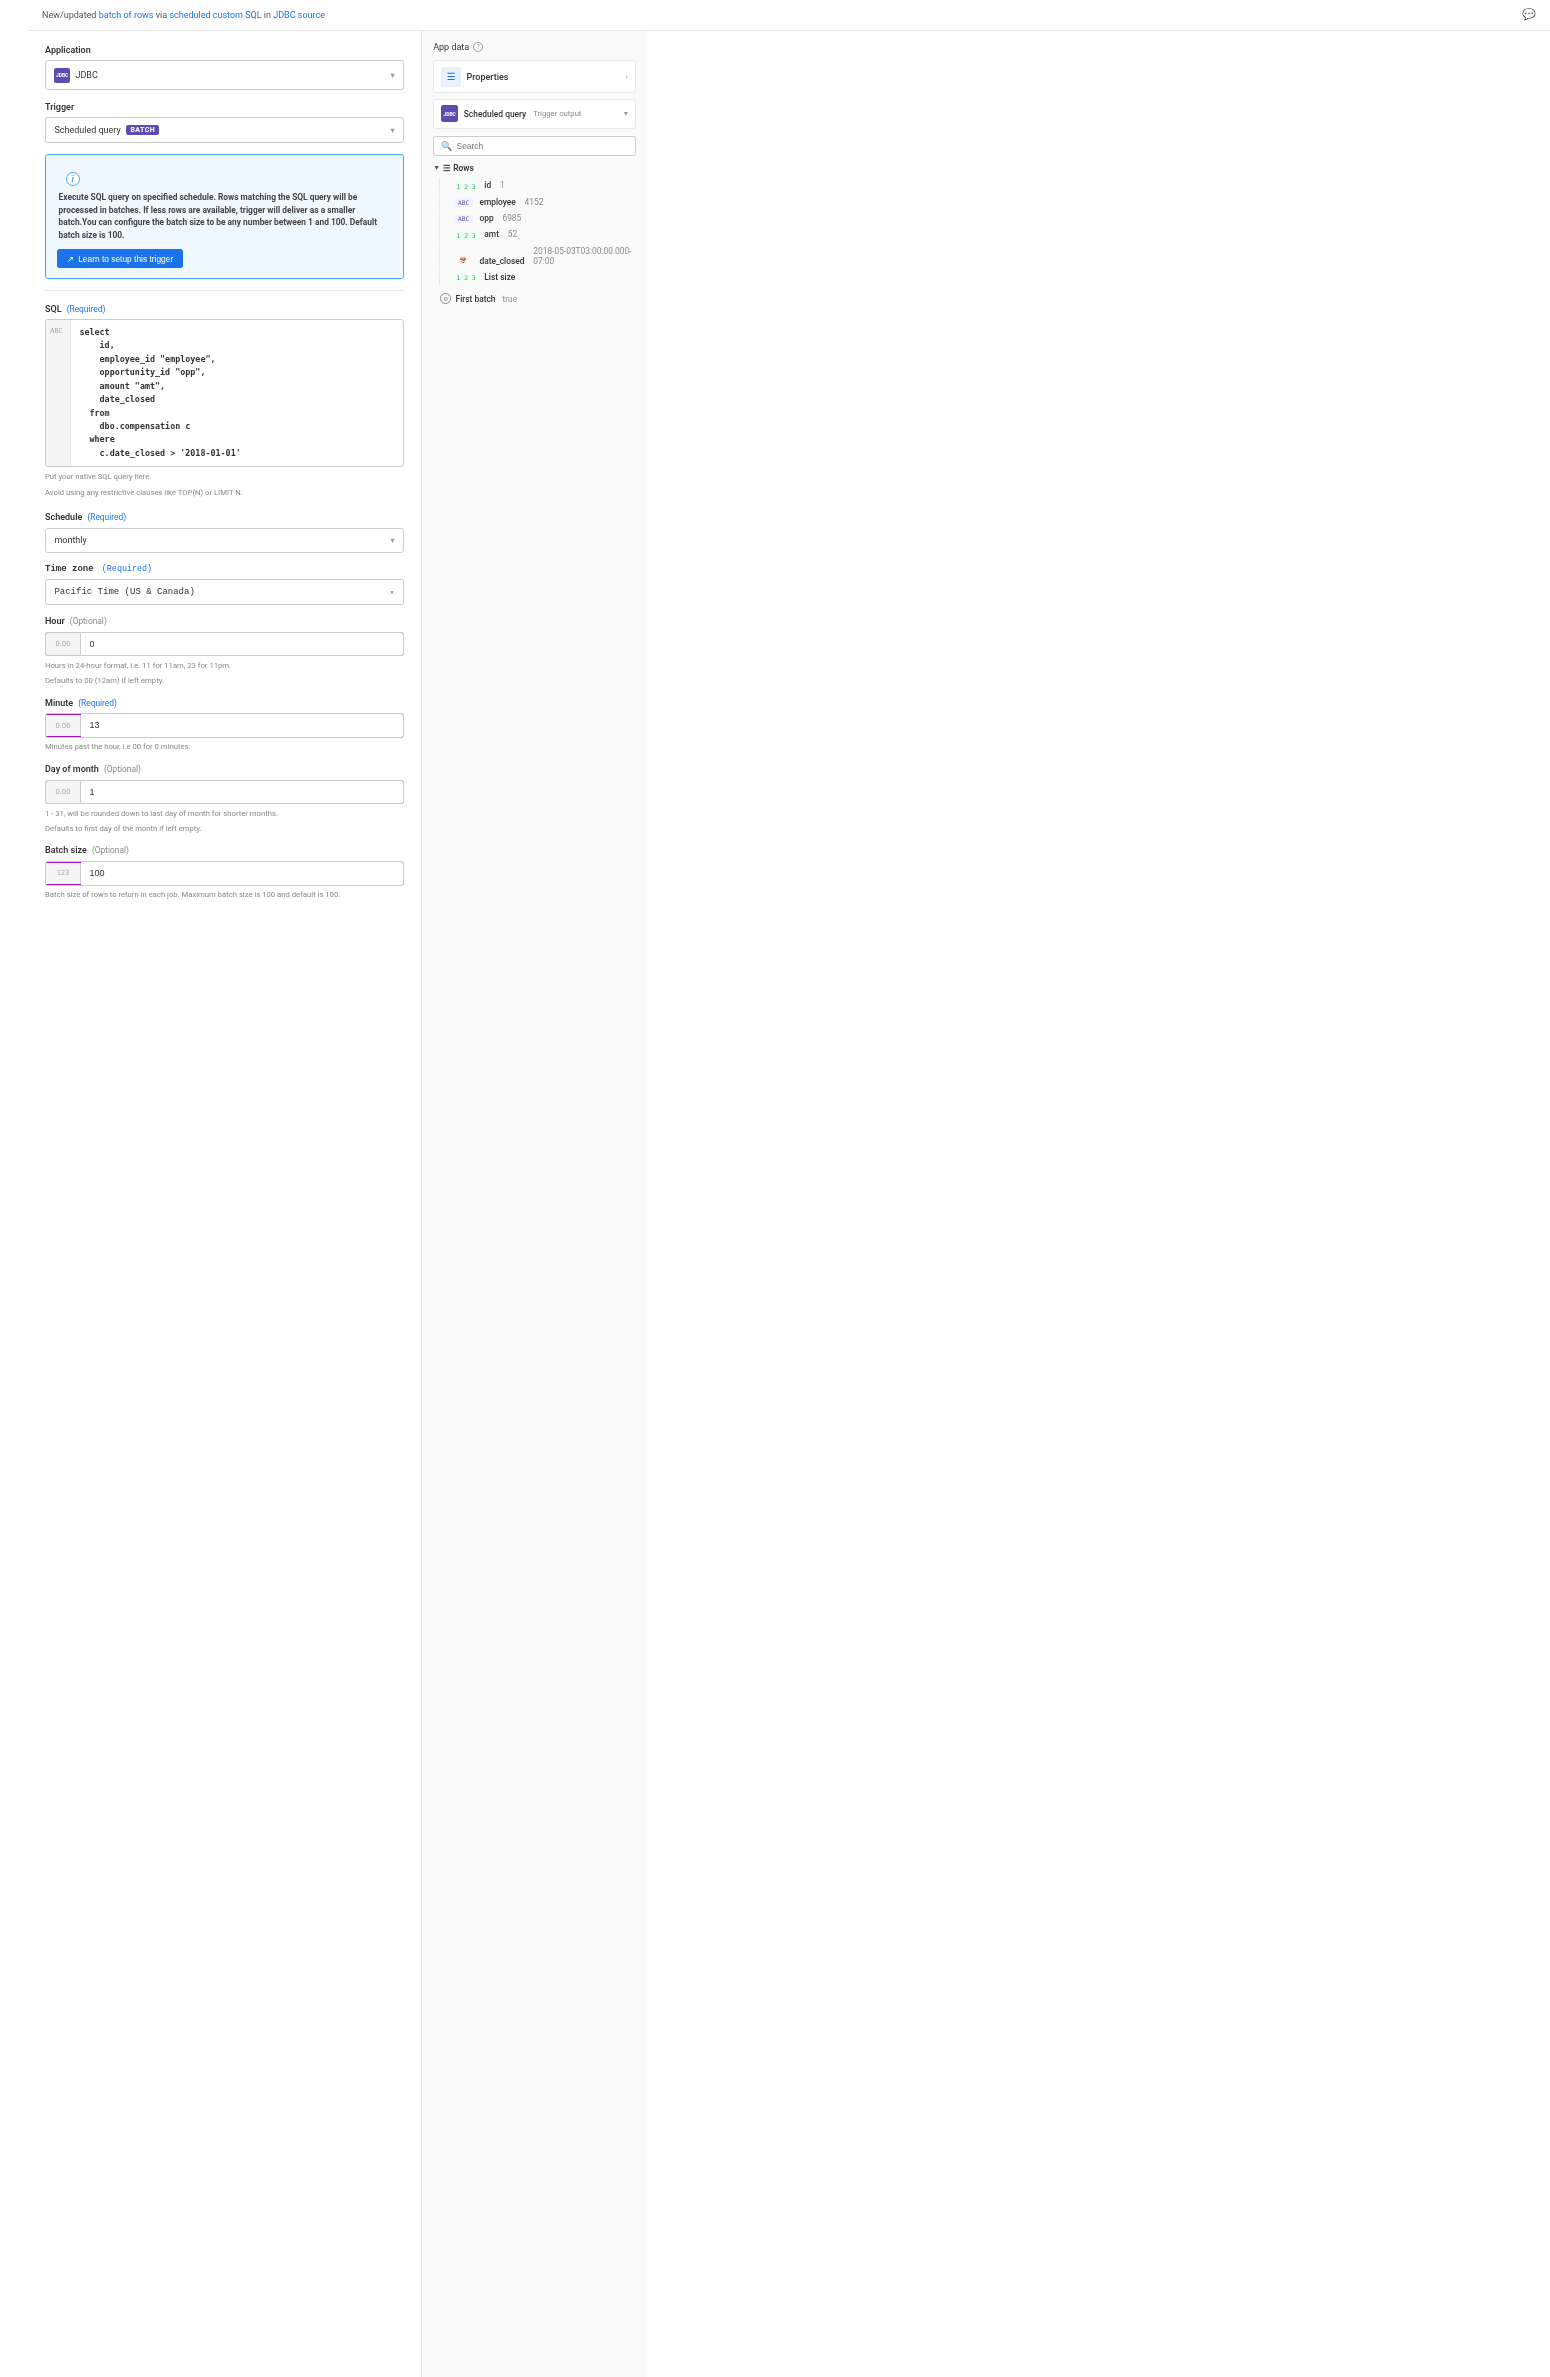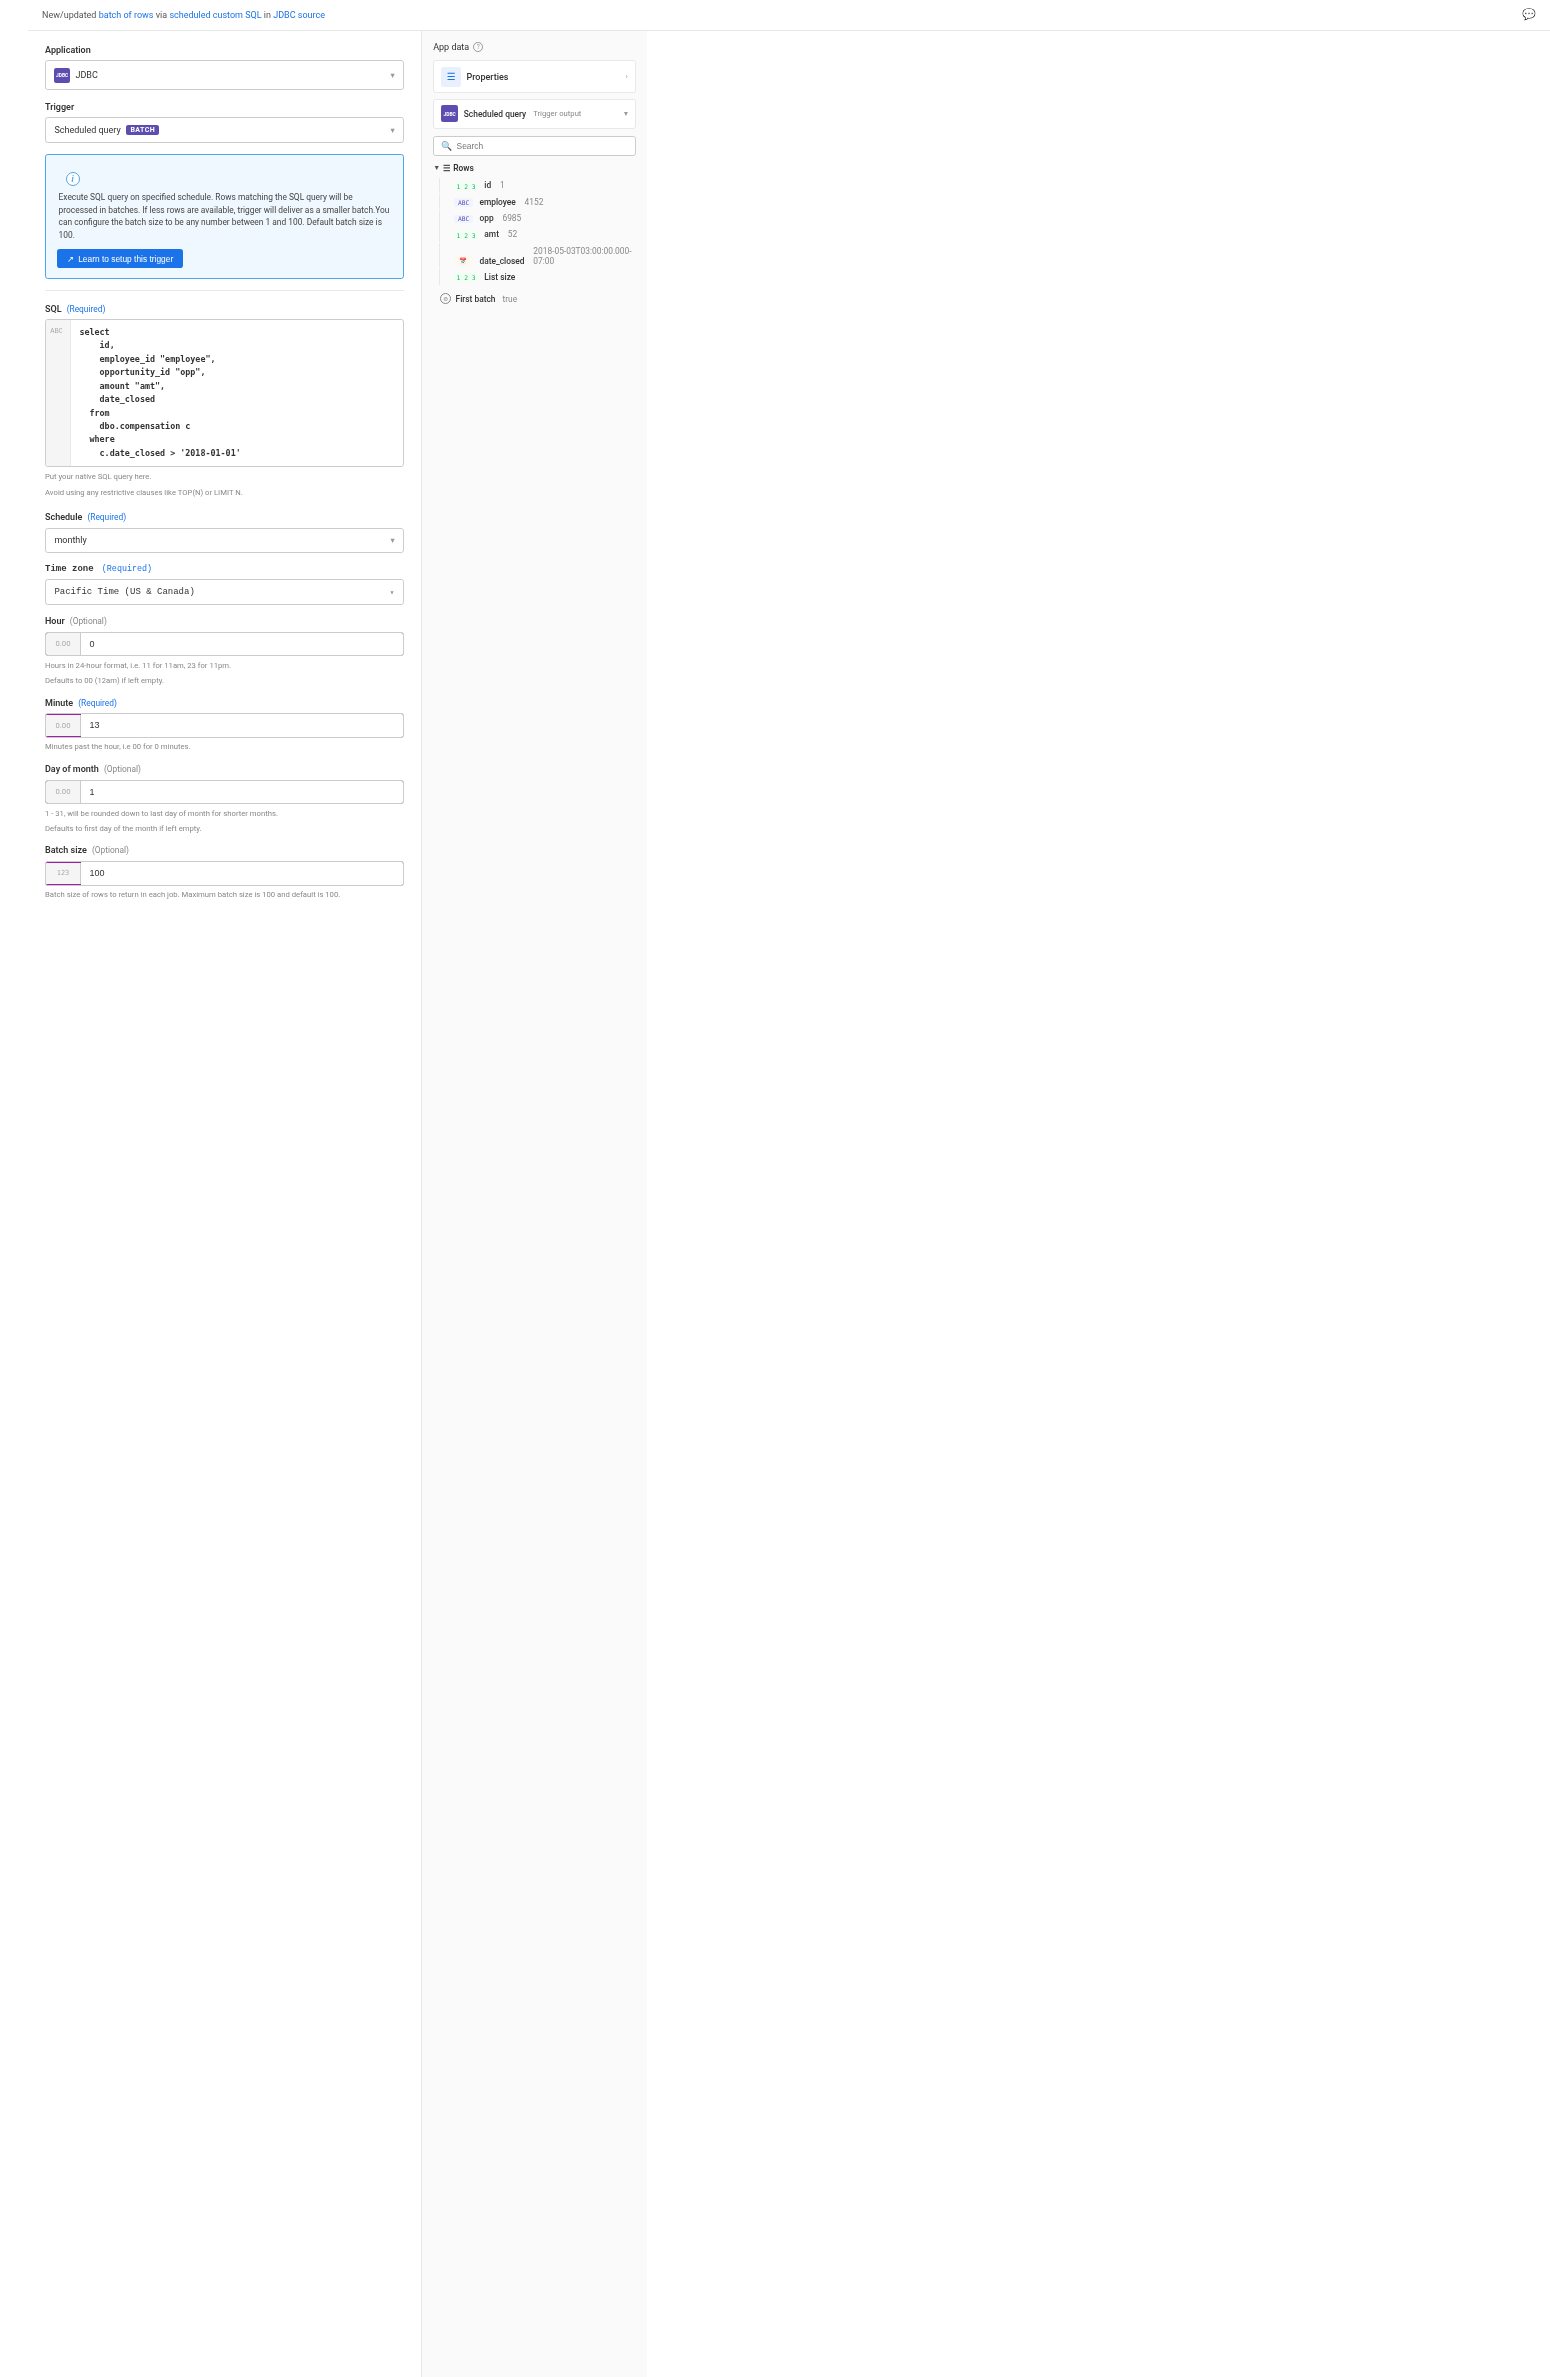--- a/index.html
+++ b/index.html
@@ -90,21 +90,21 @@
       align-items: center;
       justify-content: center;
       color: #4da6e8;
       font-style: italic;
       font-weight: 700;
       font-size: 8.4px;
       background: #fff;
       margin-left: 8.4px;
       margin-top: 7px;
     }
-    .info-text { font-size: 8.4px; color: #444; line-height: 1.5; margin-top: 4.2px; margin-left: 1.4px; }
+    .info-text { font-size: 8.4px; color: #444; line-height: 1.5; margin-top: 4.2px; margin-left: 1.4px; font-weight: bold; }
     .learn-btn {
       display: inline-flex;
       align-items: center;
       gap: 4.2px;
       margin-top: 7px;
       background: #1a73e8;
       color: #fff;
       border: none;
       border-radius: 2.8px;
       padding: 4.9px 9.8px;

